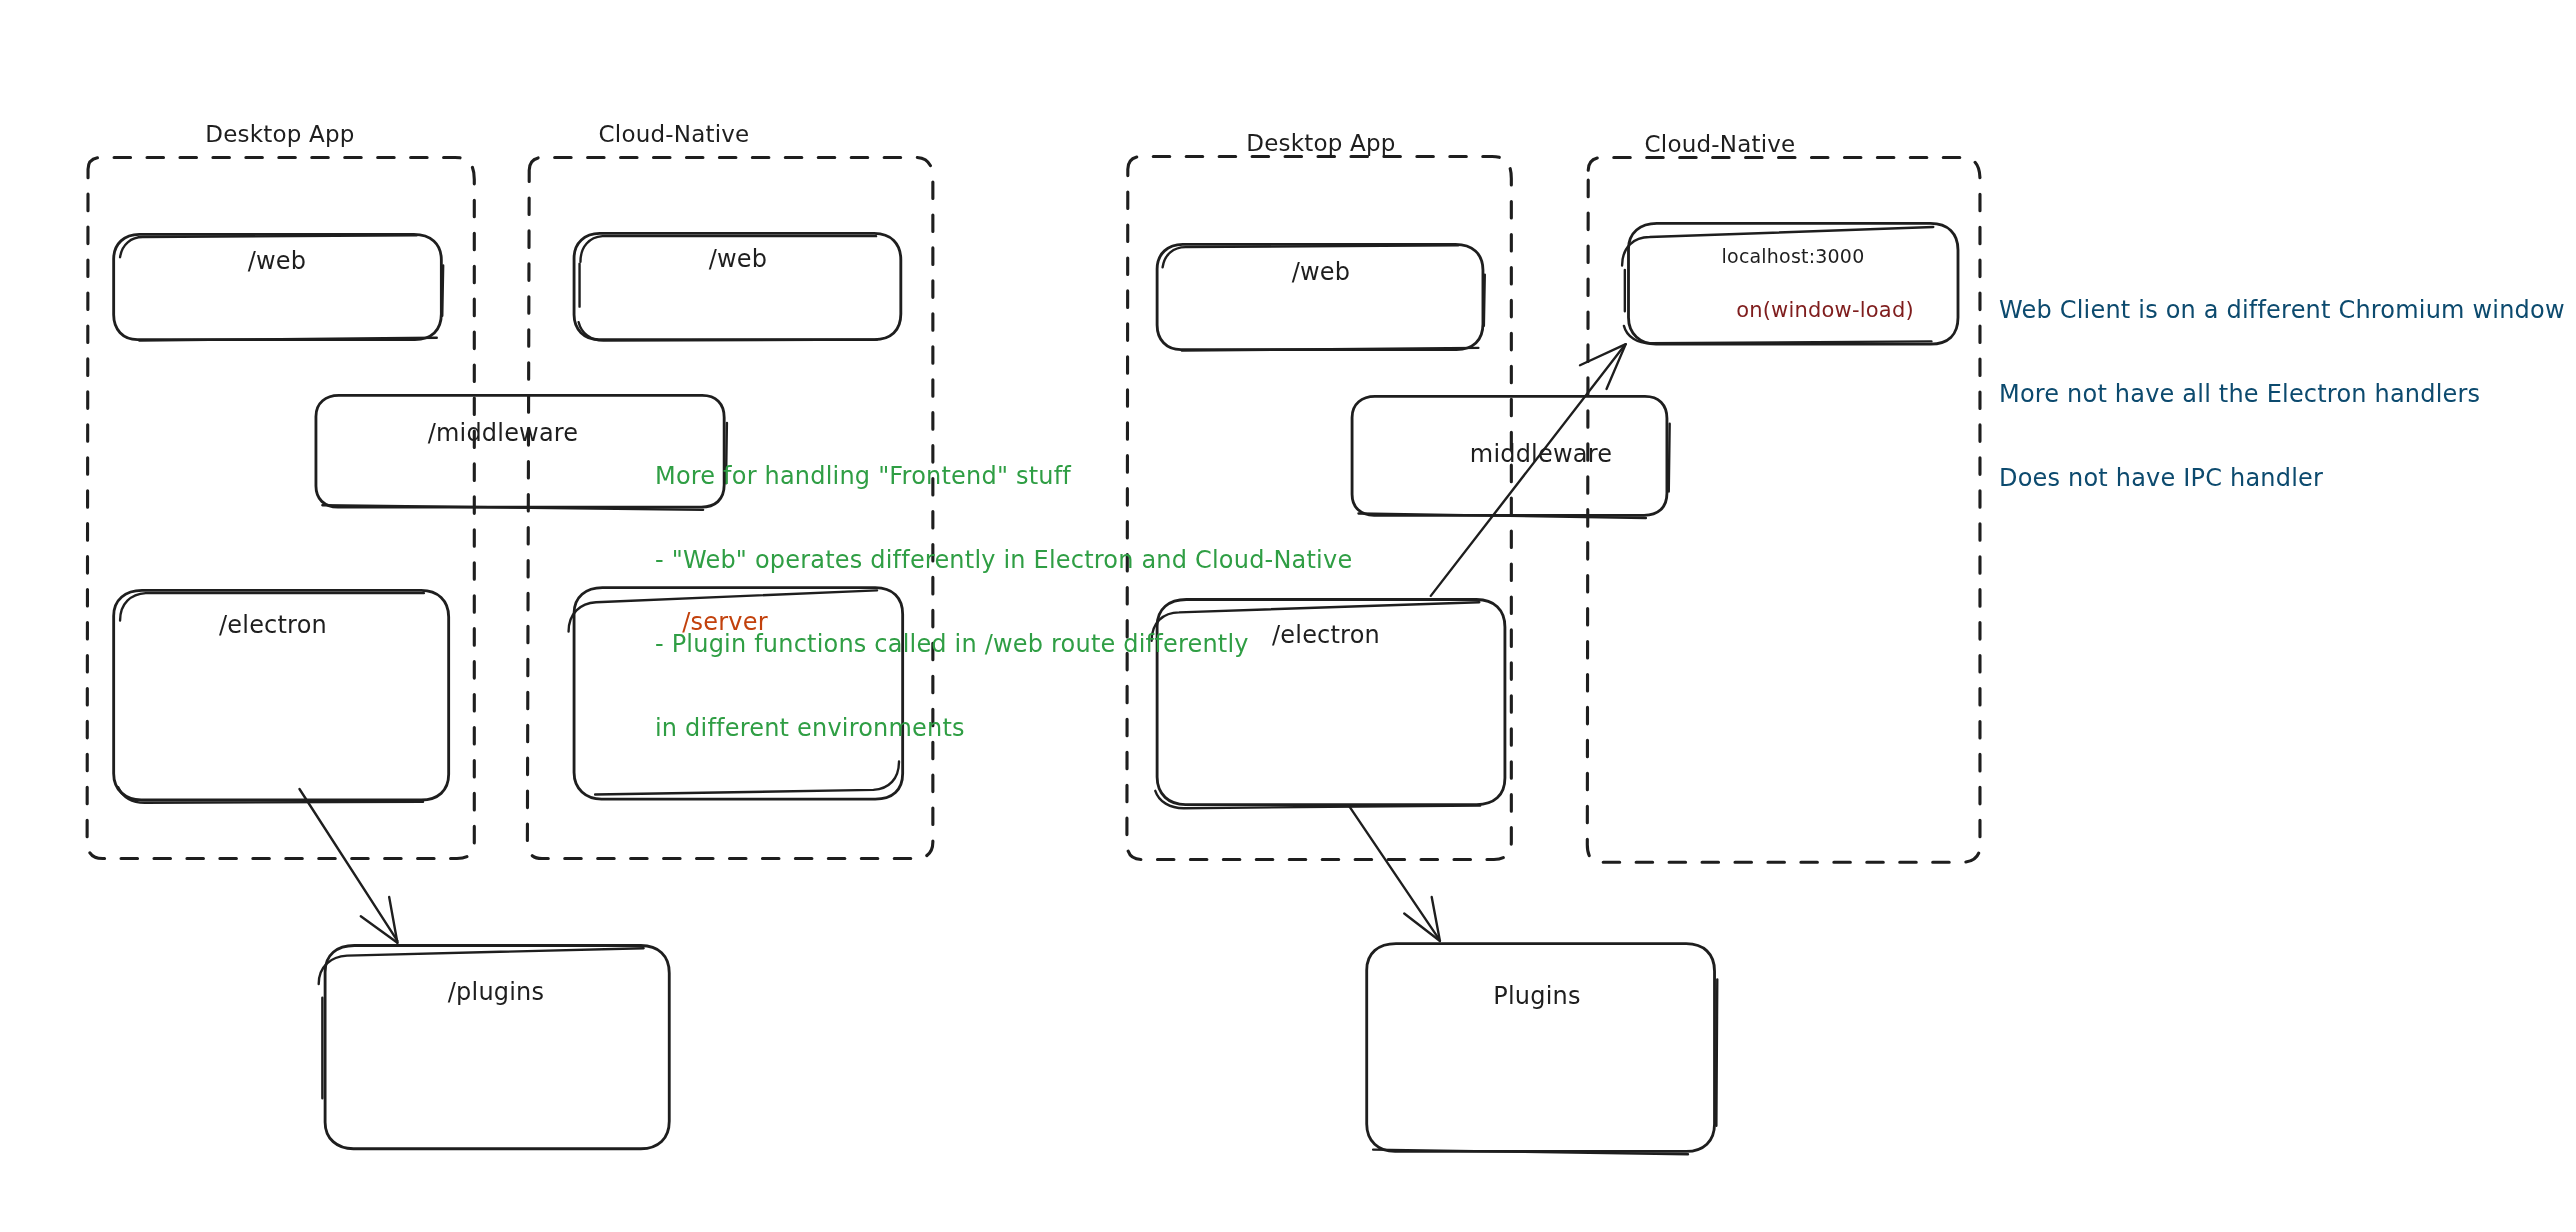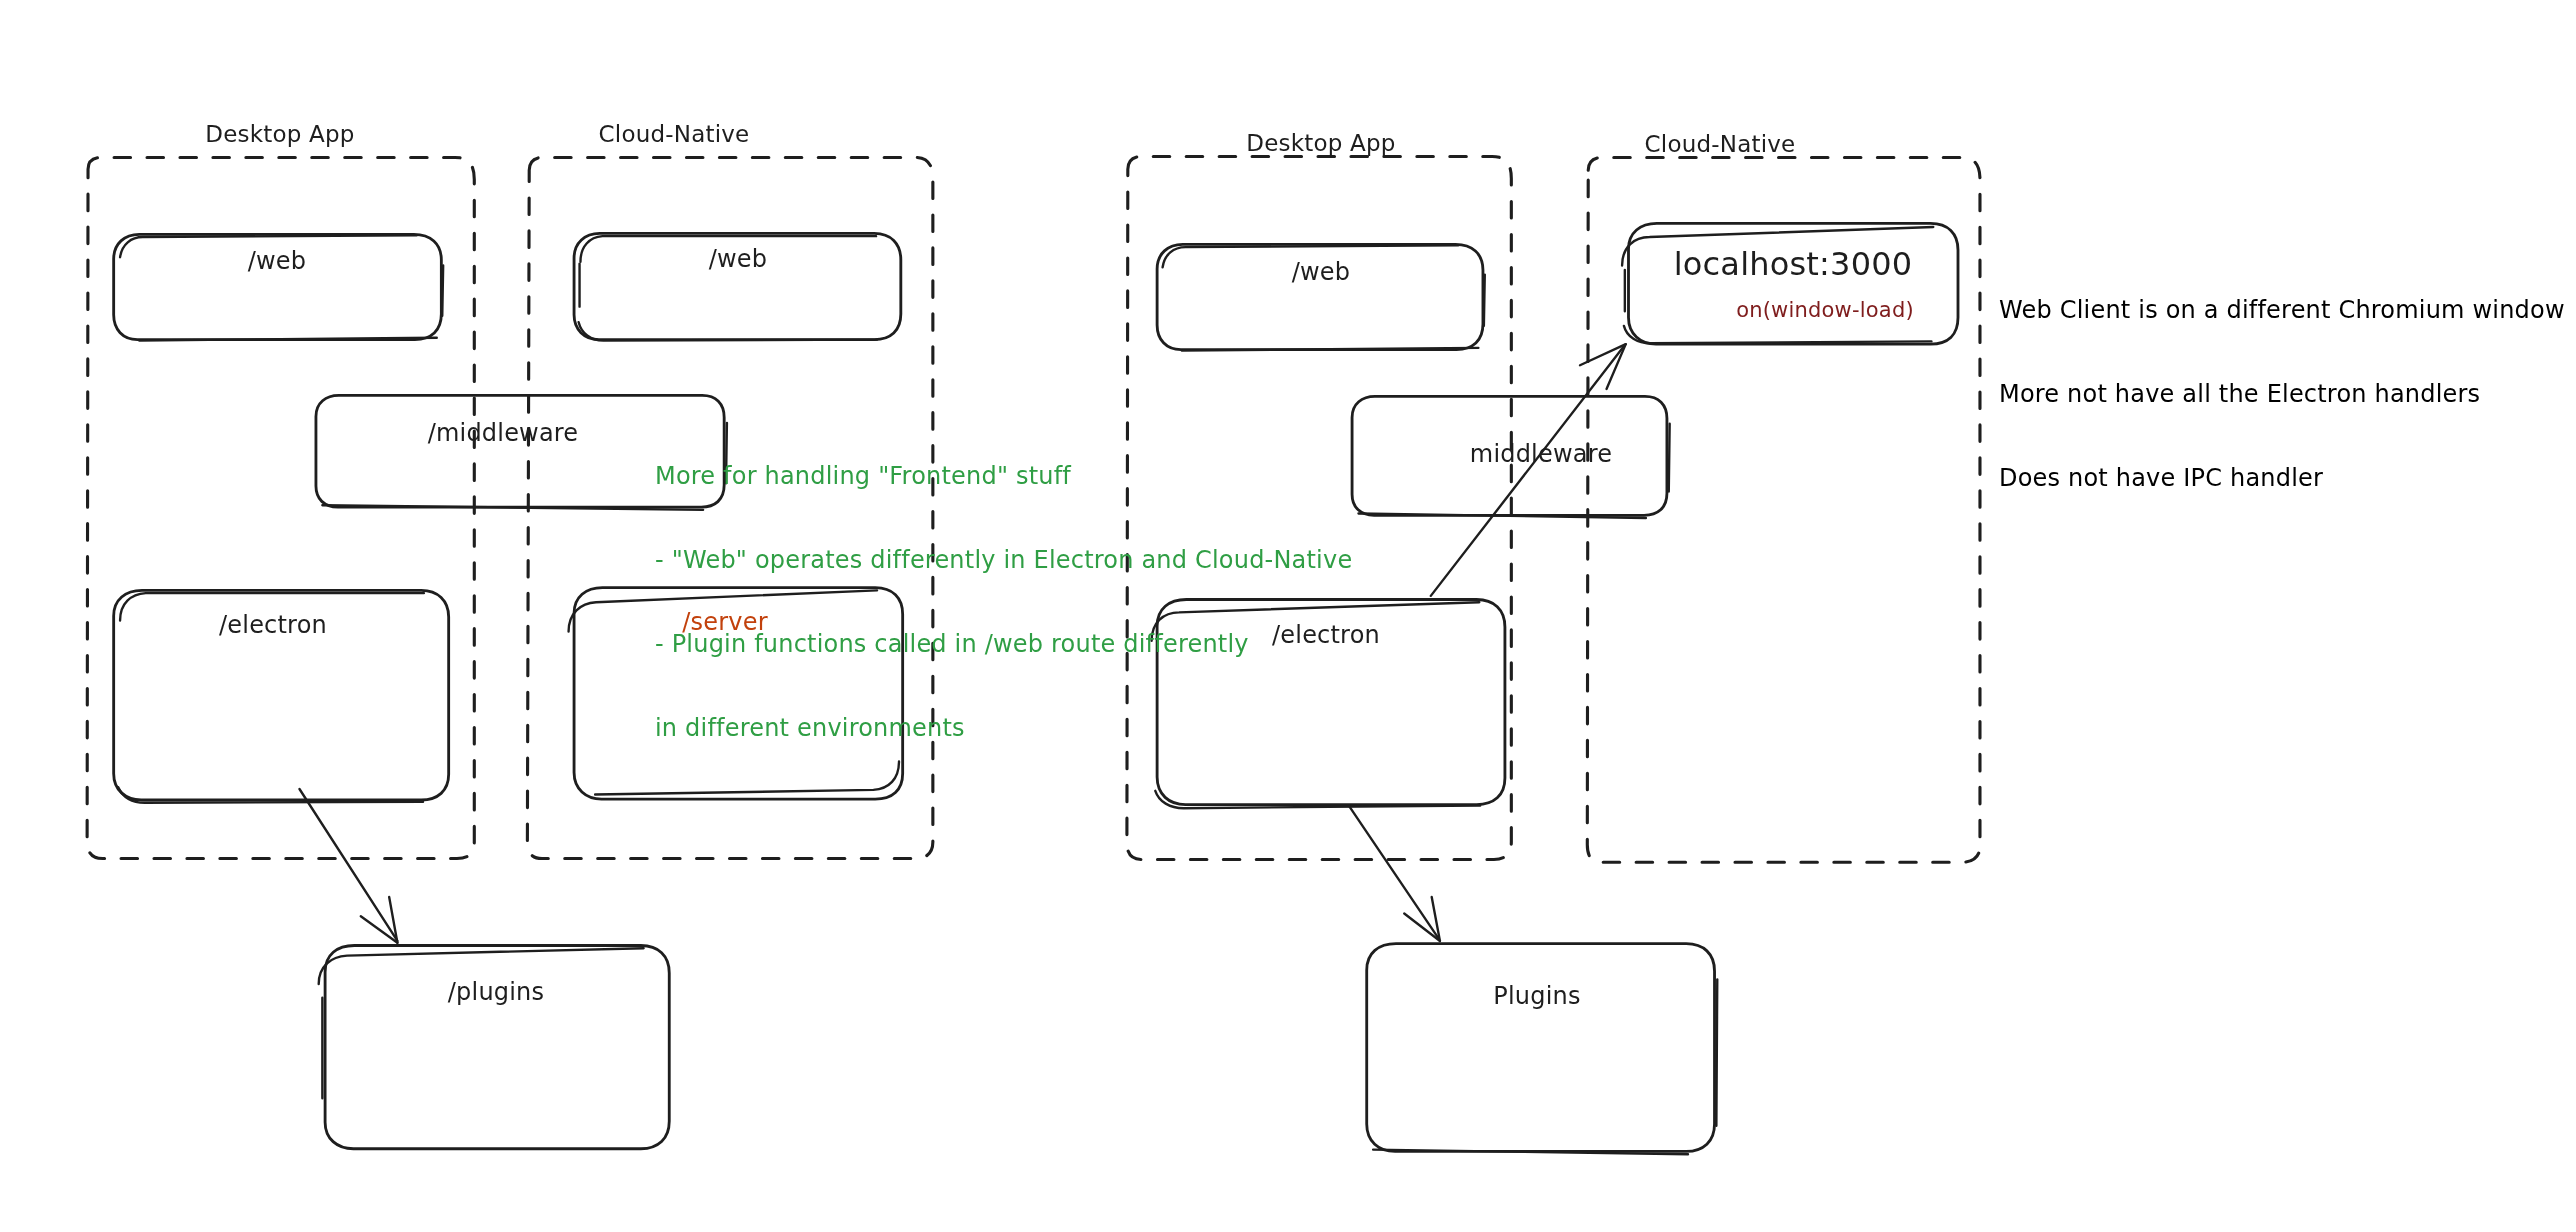--- a/index.html
+++ b/index.html
@@ -60,28 +60,28 @@
     text-align: center;
     transform: translateX(-50%);
   }
   .group-label {
     font-size: 23px;
   }
   .box-label {
     font-size: 24px;
   }
   .box-label.big {
-    font-size: 32px;
+    font-size: 19px;
   }
   .note {
     font-size: 24px;
     line-height: 28px;
   }
   .note.green { color: #2f9e44; }
-  .note.red { color: #000000; }
+  .note.red { color: #0c4a6e; }
   .sub-red {
     font-size: 21px;
     color: #7f1d1d;
   }
 </style>
 </head>
 <body>
 
 <div id="canvas">
 

